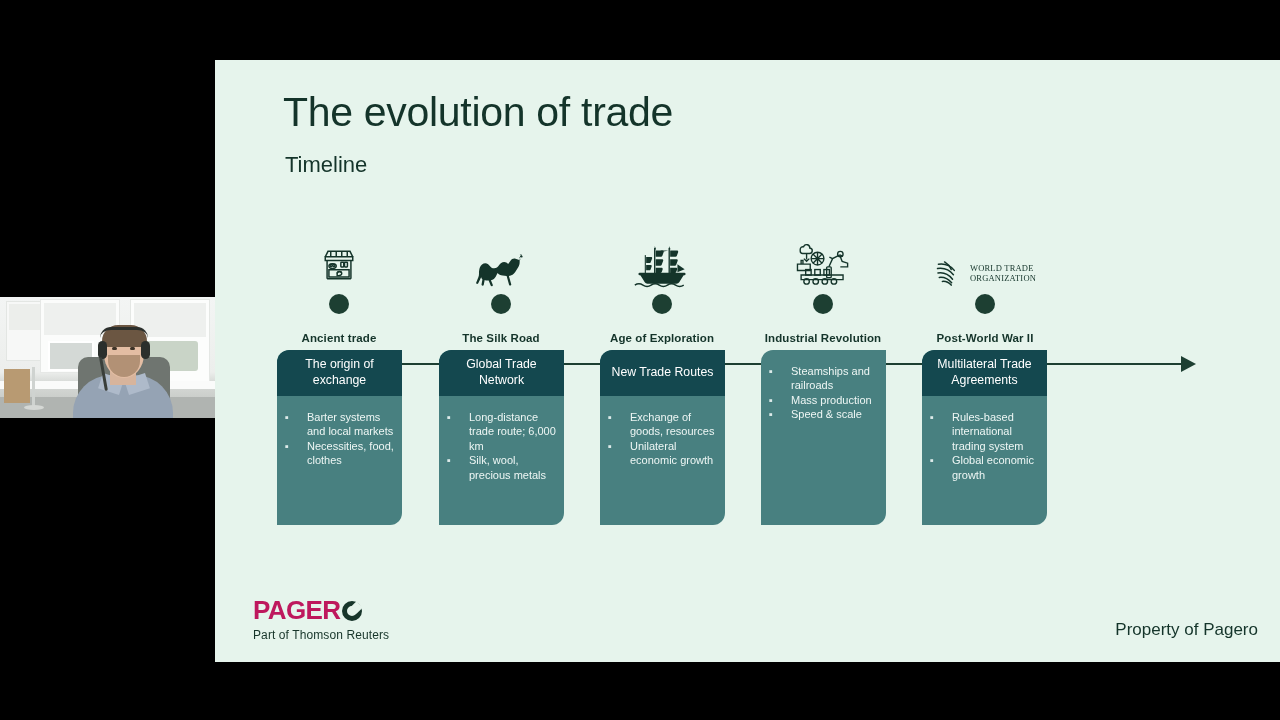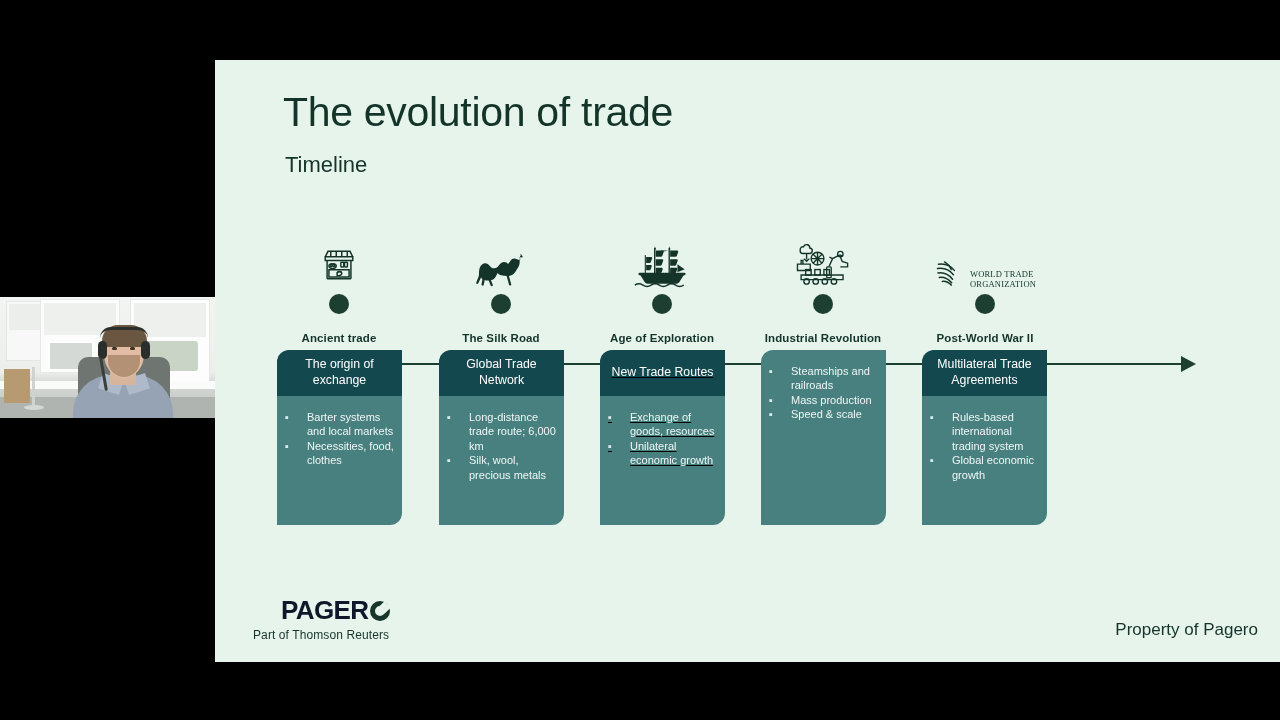--- a/index.html
+++ b/index.html
@@ -87,21 +87,21 @@
   }
   .card-body{padding:14px 8px 0 4px;}
   .card-li{display:flex;font-size:11px;line-height:14.4px;color:#eef6f4;margin-bottom:0;}
   .bullet{width:22px;flex:none;text-align:left;padding-left:4px;color:#dfeceb;font-size:11px;line-height:14.4px;}
   .li-txt{flex:1;}
 
   
   #logo{position:absolute;left:38px;top:535px;}
   #logo-word{
     display:flex;align-items:center;font-size:26px;font-weight:bold;
-    color:#0f172a;letter-spacing:-.6px;font-family:"Liberation Sans",sans-serif;margin-left:28px;
+    color:#be185d;letter-spacing:-.6px;font-family:"Liberation Sans",sans-serif;
   }
   #logo-o{
     display:inline-block;width:20px;height:20px;border:5px solid #17352a;border-radius:50%;
     margin-left:1px;position:relative;box-sizing:border-box;
   }
   #logo-o:after{
     content:"";position:absolute;right:-4px;top:-3px;width:9px;height:9px;
     background:#e6f4ec;transform:rotate(45deg);
   }
   #logo-sub{font-size:12px;color:#17352a;margin-top:2px;letter-spacing:.1px;}
@@ -220,21 +220,21 @@
           <path d="M14.5 14h5.5c.9 0 1.4.8 1.1 1.6l-1.6 4.2c-.2.6-.8 1-1.4 1h-3.6zM14.5 23h5c.9 0 1.4.8 1.1 1.6l-1.2 3.2c-.2.6-.8 1-1.4 1h-3.5z"></path>
           <path d="M49 22l8 5.5-8 3.5z"></path>
           <path d="M8 34h48l-5 8c-.6 1-1.7 1.6-2.9 1.6H15.9c-1.2 0-2.3-.6-2.9-1.6z"></path>
           <rect x="6" y="31.5" width="52" height="2.6" rx="1.3"></rect>
           <path d="M2 45c3-2 6-2 9 0 3 2 6 2 9 0 3-2 6-2 9 0 3 2 6 2 9 0 3-2 6-2 9 0 3 2 6 2 9 0" stroke="#14342a" stroke-width="1.6" fill="none"></path>
         </svg>
       </div>
       <div class="tl-dot"></div>
       <div class="tl-label">Age of Exploration</div>
     </div>
-    <div class="card" style="left:385px;text-decoration:underline;">
+    <div class="card" style="left:385px;">
       <div class="card-head">New Trade Routes</div>
       <div class="card-body">
         <div class="card-li">
           <span class="bullet">▪</span>
           <span class="li-txt">Exchange of goods, resources</span>
         </div>
         <div class="card-li">
           <span class="bullet">▪</span>
           <span class="li-txt">Unilateral economic growth</span>
         </div>
@@ -280,21 +280,21 @@
         </div>
         <div class="card-li">
           <span class="bullet">▪</span>
           <span class="li-txt">Speed &amp; scale</span>
         </div>
       </div>
     </div>
 
     <div class="tl-node" style="left:690px;">
       <div class="tl-icon">
-        <div style="display:flex;align-items:flex-end;gap:6px;">
+        <div style="display:flex;align-items:center;gap:6px;">
           <svg width="30" height="30" viewBox="0 0 34 34" fill="none" stroke="#14342a" stroke-width="1.7" stroke-linecap="round">
             <path d="M5 7c7-1 14 2 18 7"></path>
             <path d="M4 12c7-1 14 2 18 7"></path>
             <path d="M4.5 17c6.5-1 12.5 2 16.5 7"></path>
             <path d="M6 22c5.5-.6 10.5 2 14 6"></path>
             <path d="M9.5 26.5c4-.4 7.5 1.4 10 4.2"></path>
             <path d="M12 4.5c3.5 2 6 5 7.5 8.5"></path>
           </svg>
           <div style="line-height:1;font-family:'Liberation Serif',serif;color:#14342a;">
             <div style="font-size:8.5px;letter-spacing:.2px;">WORLD TRADE</div>

